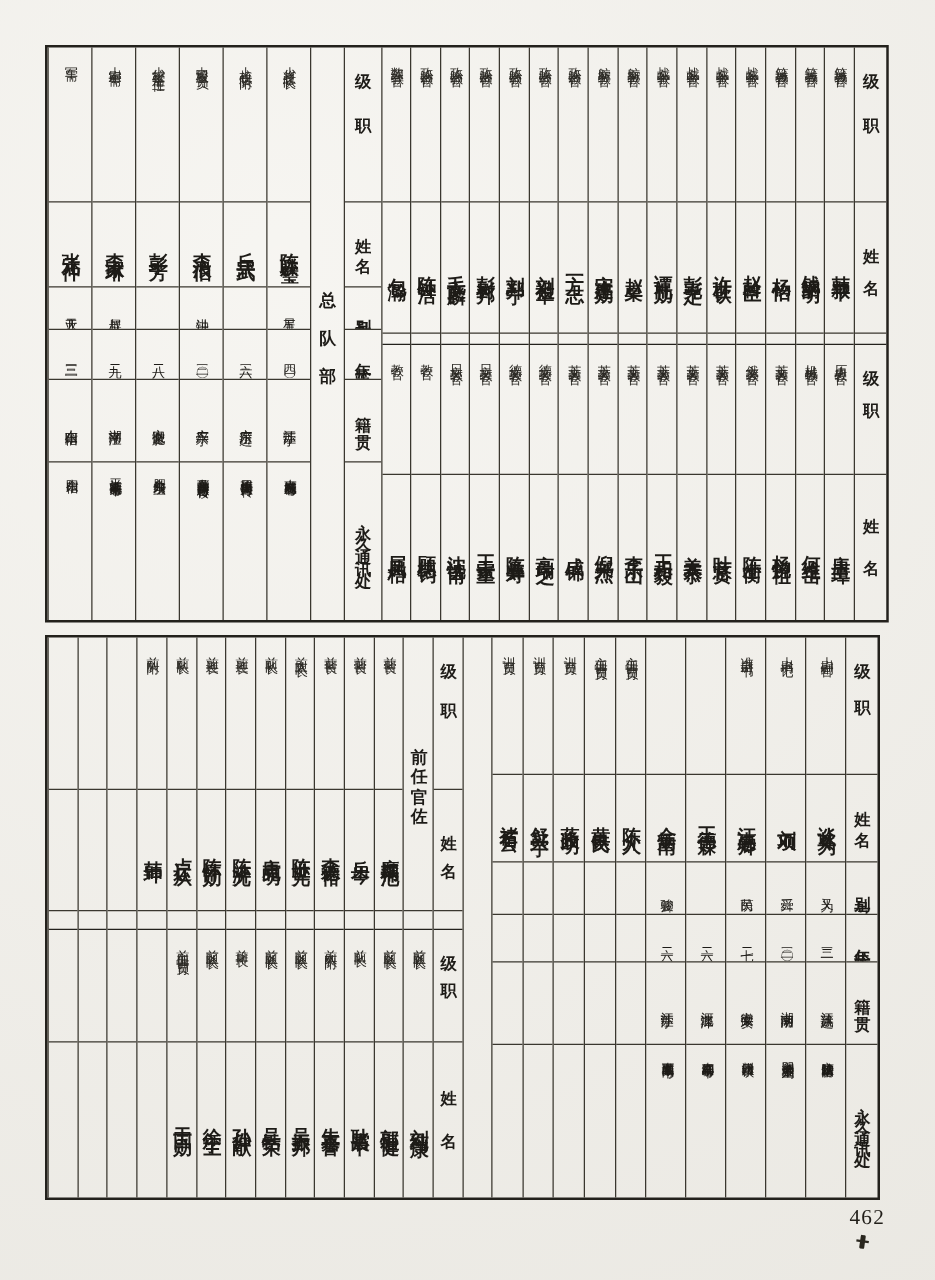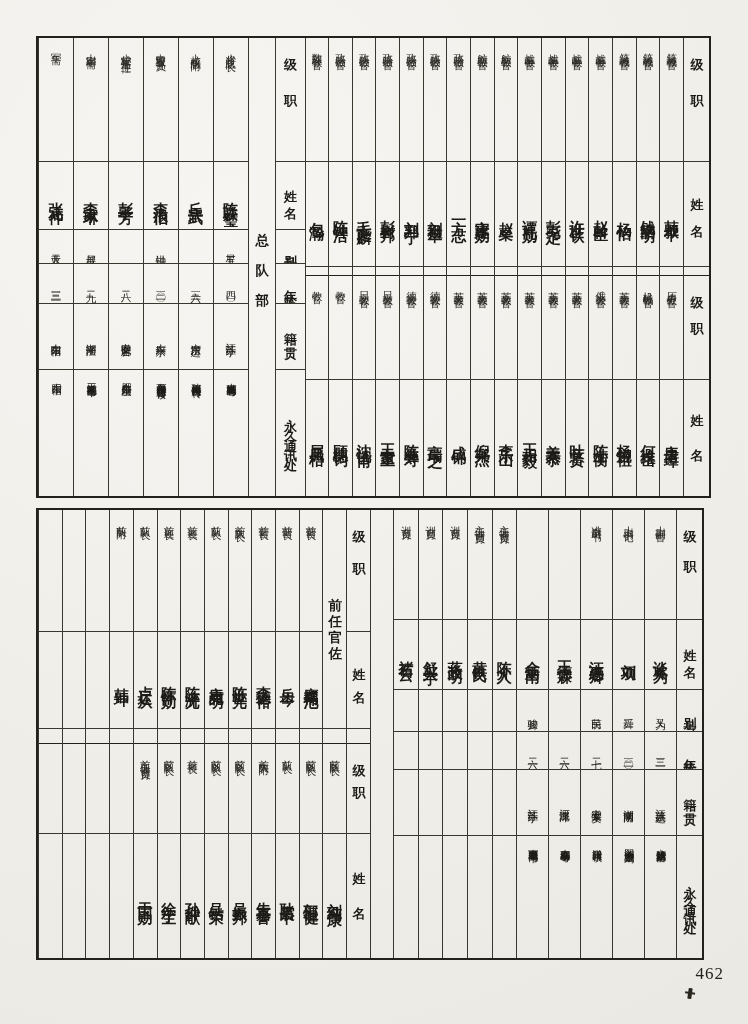--- a/index.html
+++ b/index.html
@@ -55,21 +55,21 @@
   .t-bot .tr-t2{height:90px;}     .t-bot .tr-n2{flex:1 1 auto;border-bottom:none;}
   .t-bot .tier-gap{height:14px;border-top:1px solid var(--line);border-bottom:1.5px solid var(--line-dark);}
   .t-bot .label-cell{height:218px;border-bottom:none;}
   .unit-cell{flex:1 1 auto;border-bottom:none;align-items:center;}
   
   .ls36{letter-spacing:36px;} .ls34{letter-spacing:34px;} .ls32{letter-spacing:32px;}
   .ls30{letter-spacing:30px;} .ls26{letter-spacing:26px;} .ls22{letter-spacing:22px;}
   .ls16{letter-spacing:16px;} .ls14{letter-spacing:14px;} .ls10{letter-spacing:10px;}
   .ls9{letter-spacing:9px;}   .ls4{letter-spacing:4px;}   .ls2{letter-spacing:2px;}
   .hdr-pad{padding-top:10px;}
-  .pagenum{position:absolute;right:24px;top:964px;font-family:"Liberation Serif","DejaVu Serif",serif;
+  .pagenum{position:absolute;right:40px;top:964px;font-family:"Liberation Serif","DejaVu Serif",serif;
            font-size:17px;letter-spacing:1px;color:#221f1a;}
   .ink-mark{position:absolute;right:56px;top:988px;width:4px;height:11px;background:#2a271f;
             transform:rotate(8deg);border-radius:1px;}
   .ink-mark:after{content:"";position:absolute;left:-3px;top:4px;width:10px;height:2px;background:#2a271f;}
 </style>
 </head>
 <body>
 
 <div class="page">
 

